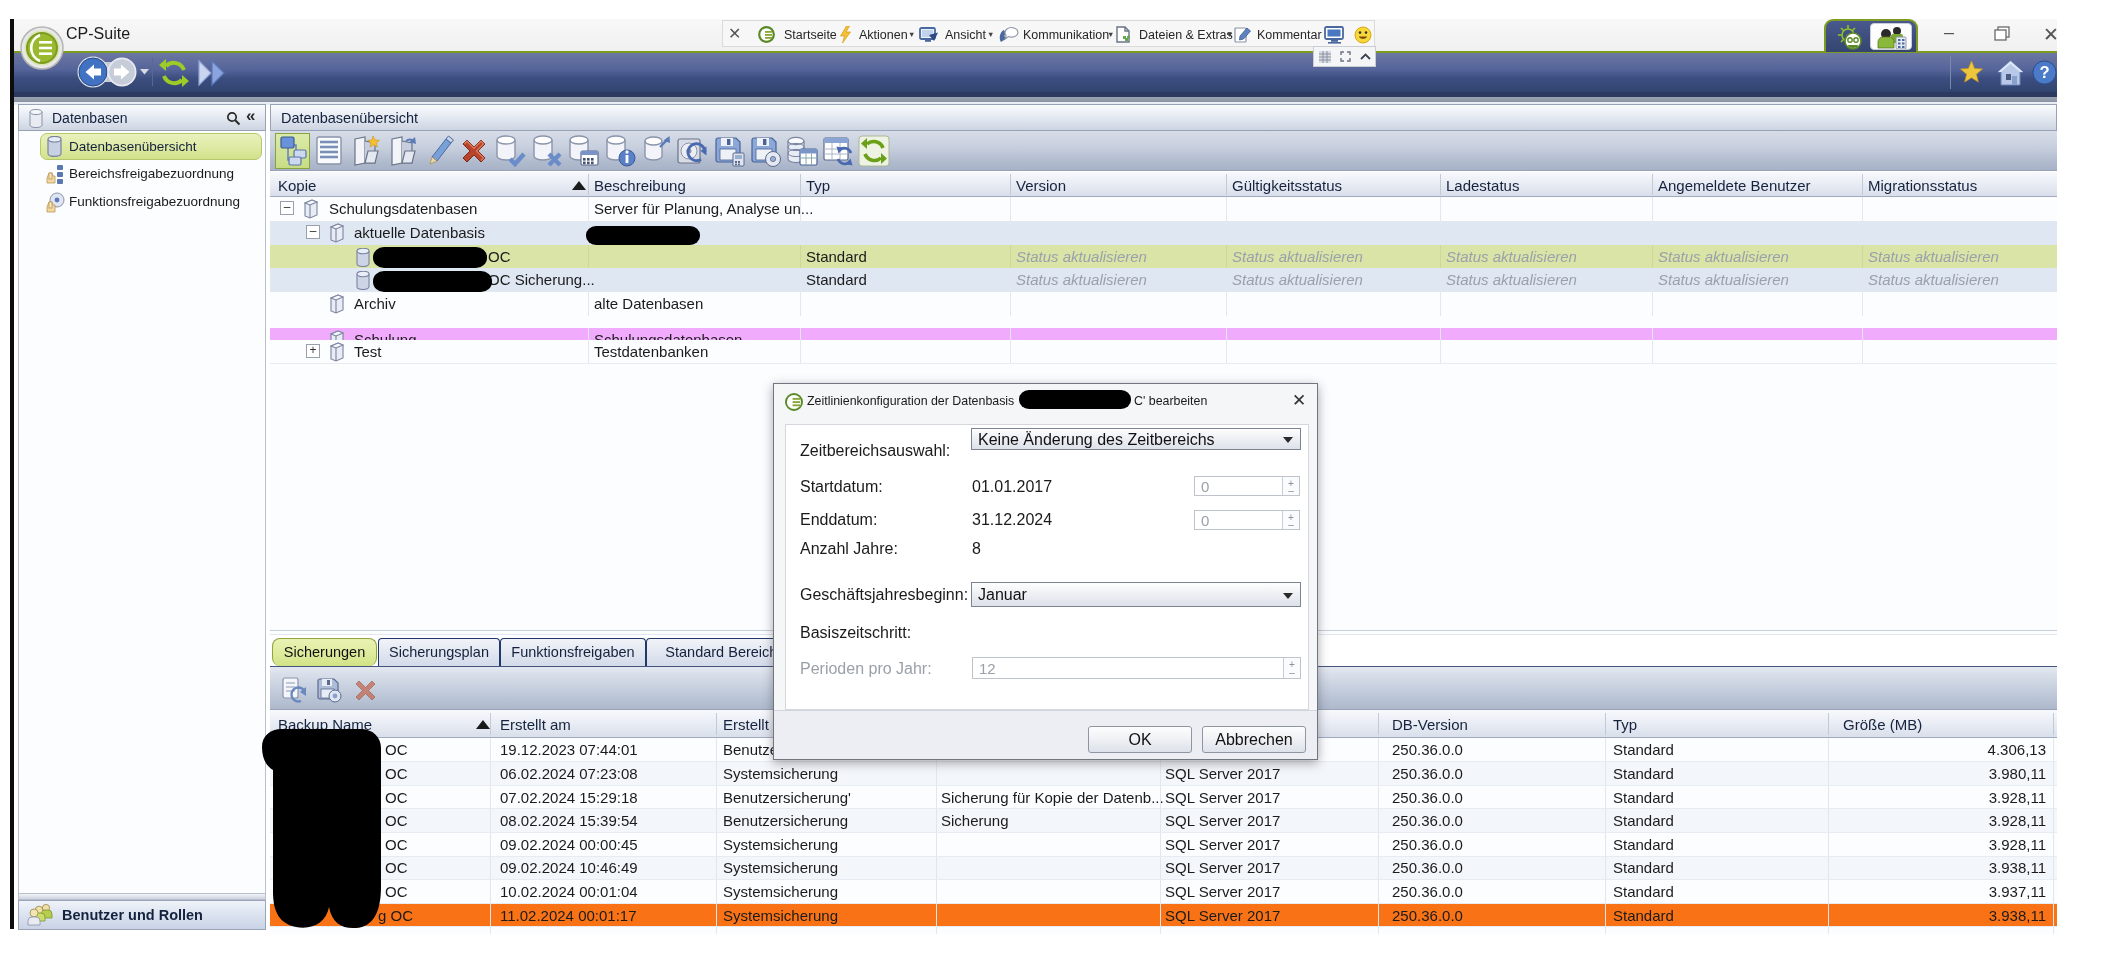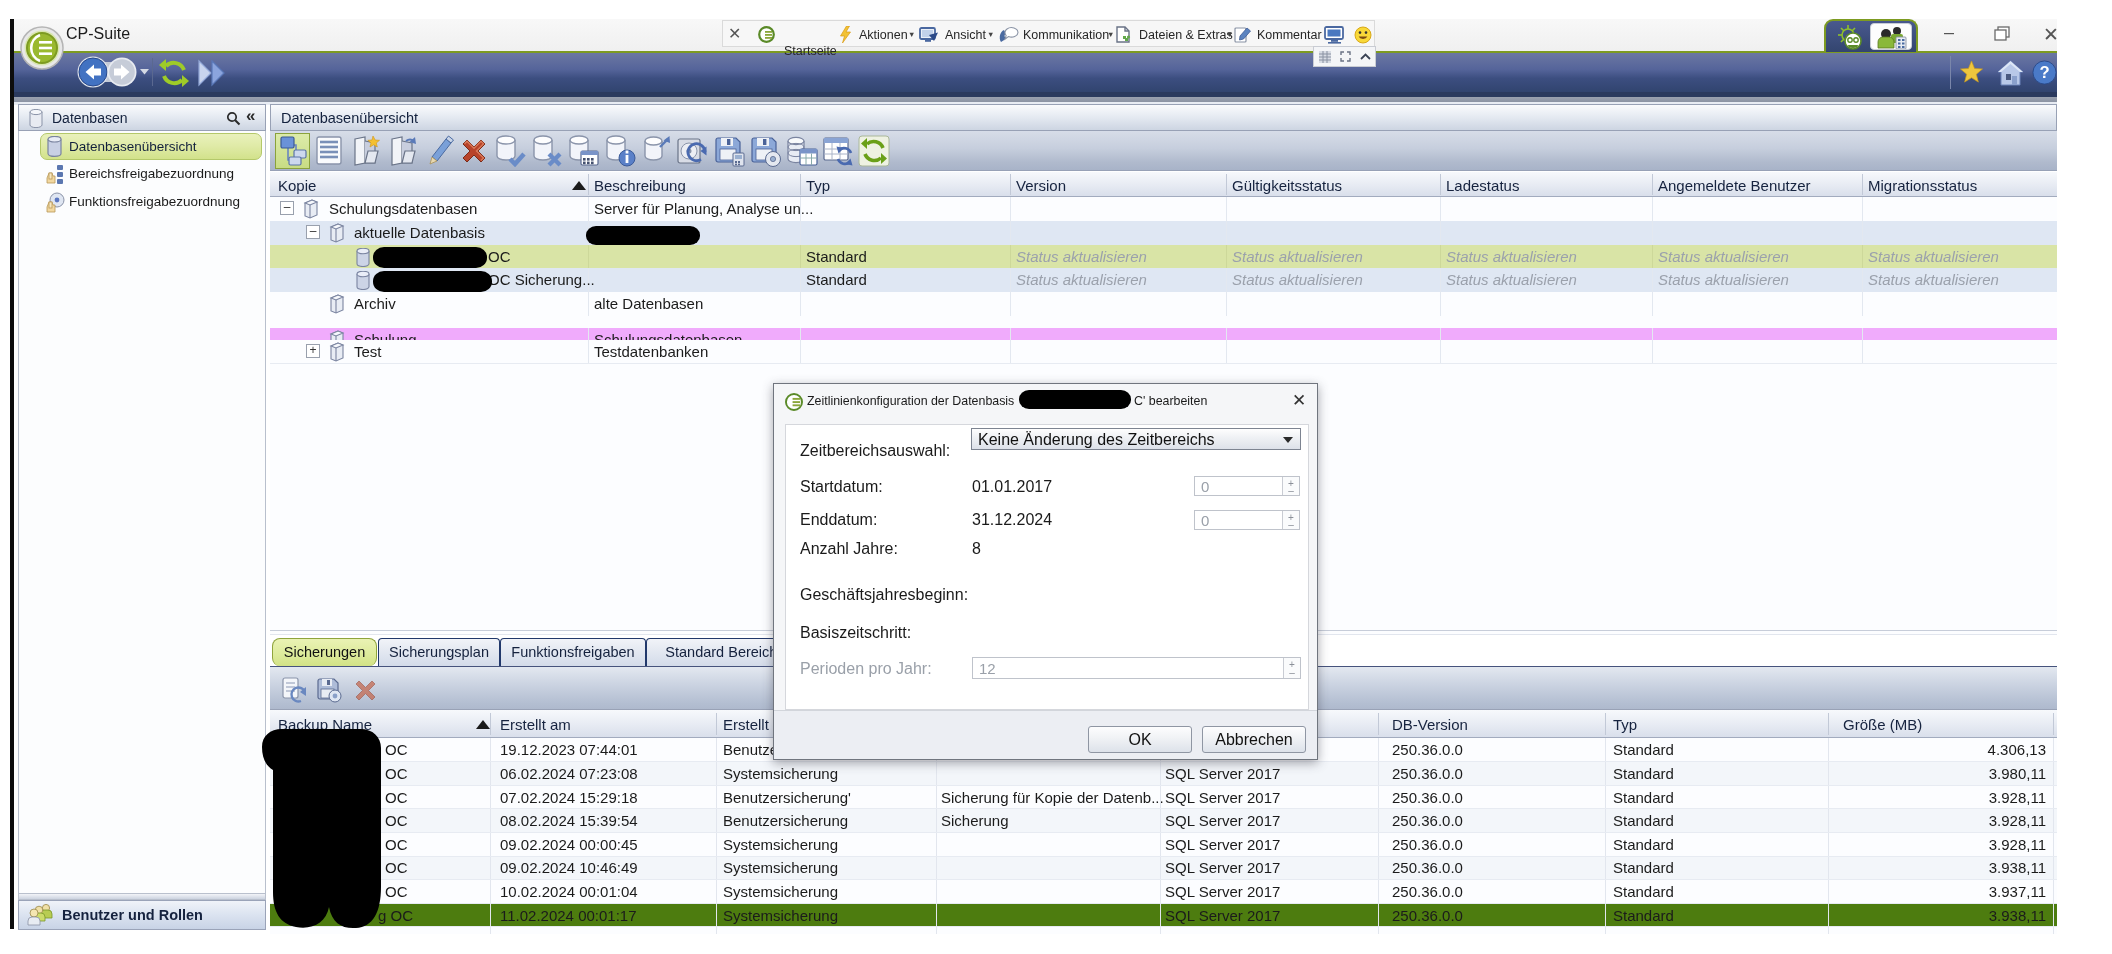--- a/index.html
+++ b/index.html
@@ -85,21 +85,21 @@
 </svg>
 
 <div class="abs" id="menubar">
   <span class="abs" style="left:5px;top:3px;font-size:16px;color:#555">✕</span>
   <svg class="abs" style="left:35px;top:5px" width="17" height="17" viewBox="0 0 17 17">
       <circle cx="8.5" cy="8.5" r="7.3" fill="#fff" stroke="#5a8a28" stroke-width="2.2"></circle>
       <rect x="7" y="5" width="7" height="1.8" fill="#8aa63a"></rect>
       <rect x="7" y="8" width="7" height="1.8" fill="#8aa63a"></rect>
       <rect x="7" y="11" width="7" height="1.8" fill="#8aa63a"></rect>
     </svg>
-  <span class="abs" style="left:61px;top:23px">Startseite</span>
+  <span class="abs" style="left:61px;top:7px">Startseite</span>
   <svg class="abs" style="left:116px;top:5px" width="13" height="17" viewBox="0 0 13 17">
       <polygon points="7.5,0 1.5,10 5.5,10 3.5,17 11.5,6 7,6 10.5,0" fill="#f2c234" stroke="#d89b16" stroke-width="0.7"></polygon>
     </svg>
   <span class="abs" style="left:136px;top:7px">Aktionen</span>
   <span class="abs caret" style="left:185px;top:9px">▼</span>
   <svg class="abs" style="left:196px;top:6px" width="20" height="17" viewBox="0 0 20 17">
       <rect x="1" y="1" width="15" height="11" rx="1.5" fill="#eaf0f8" stroke="#4a68a0" stroke-width="1.8"></rect>
       <rect x="3" y="3" width="11" height="7" fill="#c2d2ea"></rect>
       <rect x="6" y="13" width="6" height="1.8" fill="#4a68a0"></rect>
       <path d="M10 8 L19 5.5 L15 14 Z" fill="#2c4a88"></path>
@@ -695,21 +695,21 @@
 </div>
 <div class="brow" style="top:879.9px">
   <span class="cell" style="left:115px">OC</span>
     <span class="cell" style="left:230px">10.02.2024 00:01:04</span>
     <span class="cell" style="left:453px">Systemsicherung</span>
   <span class="cell" style="left:895px">SQL Server 2017</span>
     <span class="cell" style="left:1122px">250.36.0.0</span>
     <span class="cell" style="left:1343px">Standard</span>
     <span class="cell" style="left:1560px;width:216px;text-align:right">3.937,11</span>
 </div>
-<div class="brow" style="top:903.5px;background:#4d7c0f">
+<div class="brow" style="top:903.5px;background:#f97316">
   <span class="cell" style="left:108px">g OC</span>
     <span class="cell" style="left:230px">11.02.2024 00:01:17</span>
     <span class="cell" style="left:453px">Systemsicherung</span>
   <span class="cell" style="left:895px">SQL Server 2017</span>
     <span class="cell" style="left:1122px">250.36.0.0</span>
     <span class="cell" style="left:1343px">Standard</span>
     <span class="cell" style="left:1560px;width:216px;text-align:right">3.938,11</span>
 </div>
 <div class="brow" style="top:927.1px;height:7px;overflow:hidden">
   <span class="cell" style="left:230px;top:2px;color:#555">............  .....</span>
@@ -760,19 +760,20 @@
   <div class="combo" style="top:44px">Keine Änderung des Zeitbereichs<span class="arr"></span></div>
   <span class="dlbl" style="top:94px">Startdatum:</span>
   <span class="dval" style="top:94px">01.01.2017</span>
   <div class="spin" style="left:420px;top:92px">0<span class="spinbtn"><span style="position:relative;top:2px">+</span><br><span style="position:relative;top:0px">–</span></span></div>
   <span class="dlbl" style="top:127px">Enddatum:</span>
   <span class="dval" style="top:127px">31.12.2024</span>
   <div class="spin" style="left:420px;top:126px">0<span class="spinbtn"><span style="position:relative;top:2px">+</span><br><span style="position:relative;top:0px">–</span></span></div>
   <span class="dlbl" style="top:156px">Anzahl Jahre:</span>
   <span class="dval" style="top:156px">8</span>
   <span class="dlbl" style="top:202px">Geschäftsjahresbeginn:</span>
+  <div class="combo" style="top:198px;height:25px;line-height:24px">Januar<span class="arr" style="top:10px"></span></div>
   <span class="dlbl" style="top:240px">Basiszeitschritt:</span>
   <span class="dlbl" style="top:276px;color:#9aa0a9">Perioden pro Jahr:</span>
   <div class="spin" style="left:198px;top:273px;width:329px;height:22px;line-height:21px">12<span class="spinbtn"><span style="position:relative;top:2px">+</span><br><span style="position:relative;top:1px">–</span></span></div>
   <div id="dlgfooter"></div>
   <div class="btn" style="left:314px;top:342px">OK</div>
   <div class="btn" style="left:428px;top:342px">Abbrechen</div>
 </div>
 
 </body></html>

